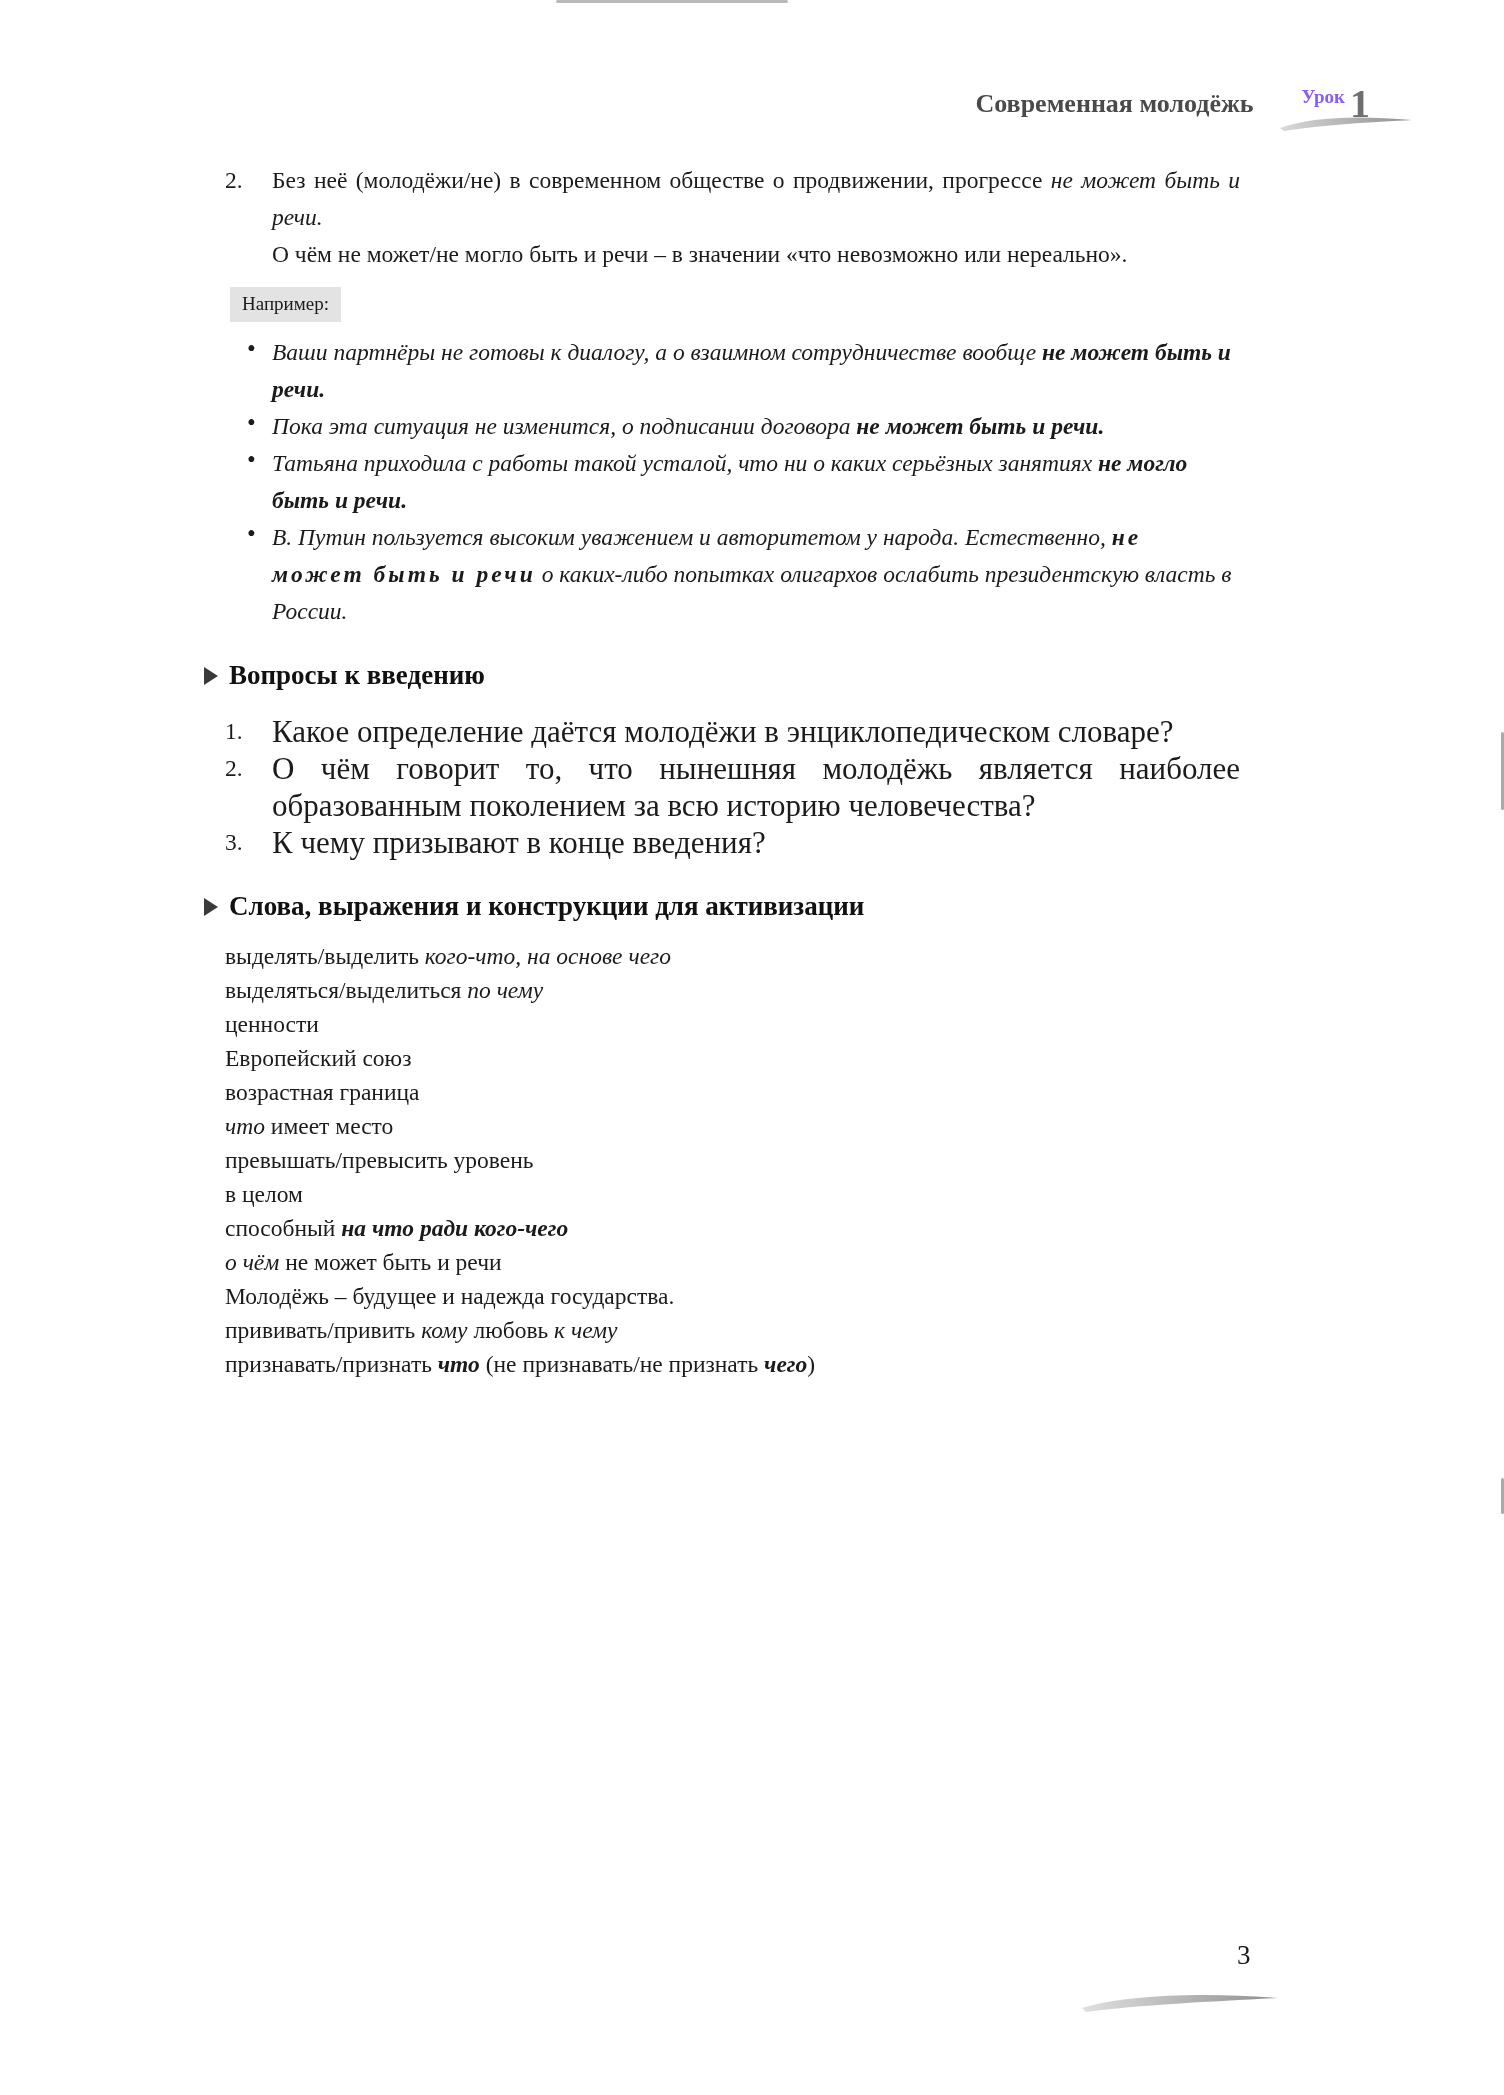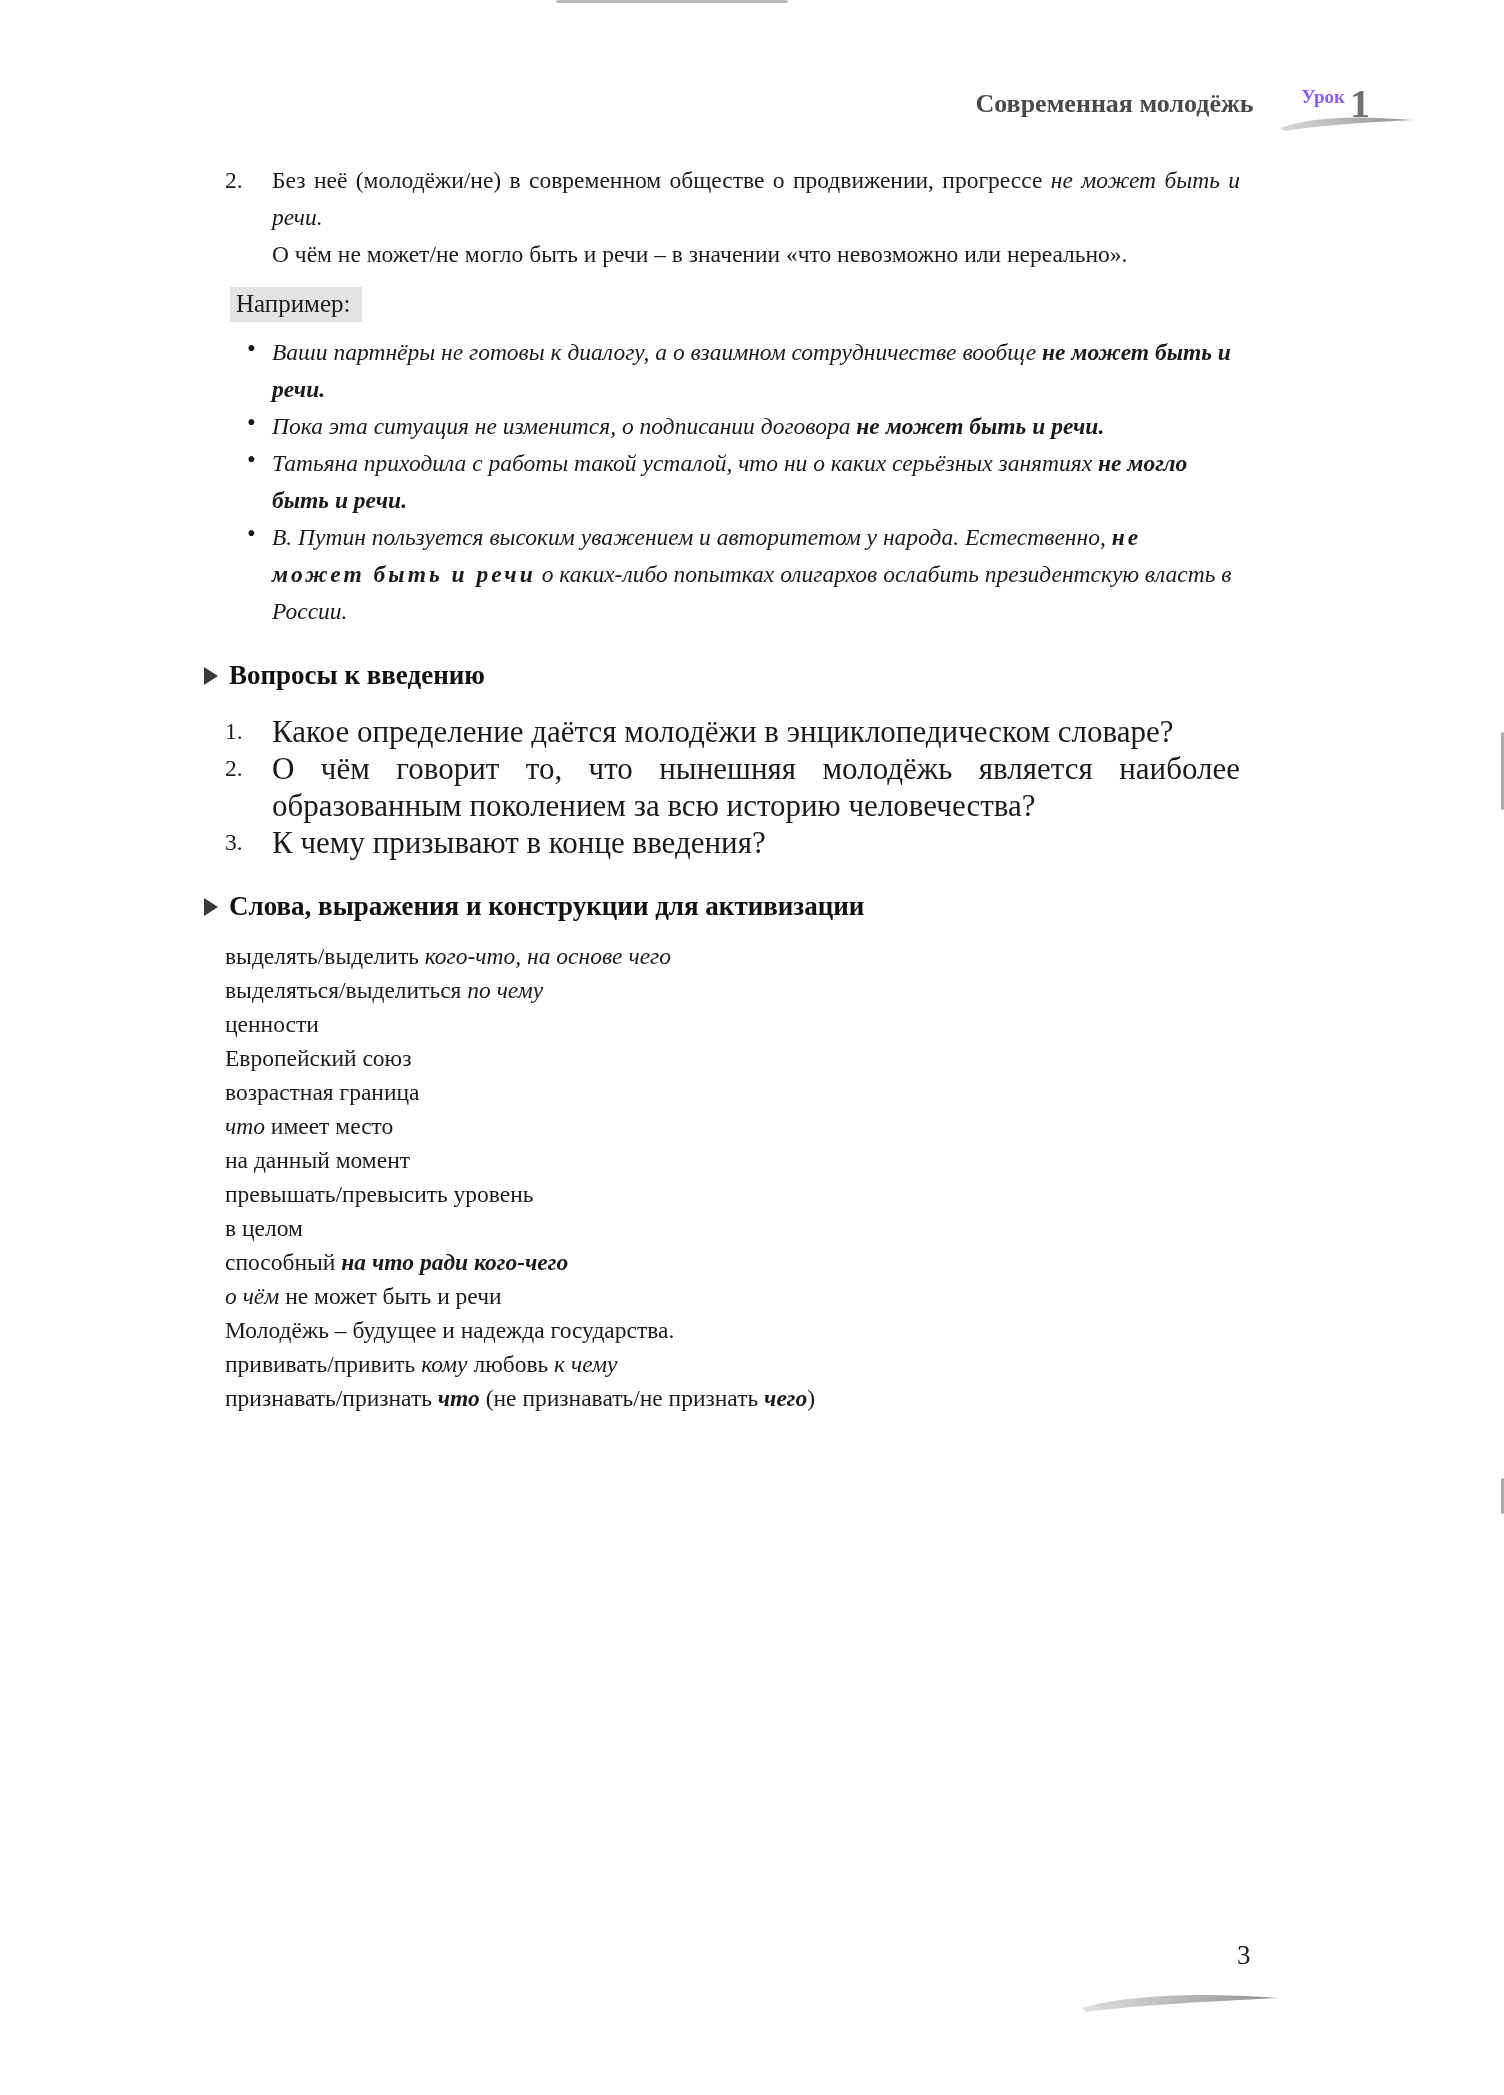--- a/index.html
+++ b/index.html
@@ -63,23 +63,23 @@
   .numbered-item .itext { flex: 1; }
 
   .seg.i  { font-style: italic; }
   .seg.bi { font-style: italic; font-weight: bold; }
   .seg.bis{ font-style: italic; font-weight: bold; letter-spacing: 3px; }
 
   .example-wrap { margin: 14px 0 4px 5px; }
   .example-label {
     display: inline-block;
     background: #e3e3e3;
-    font-size: 25px;
+    font-size: 19px;
     line-height: 30px;
-    padding: 2px 12px 3px 6px;
+    padding: 2px 12px 3px 12px;
     text-align: center;
   }
 
   ul.bullets { list-style: none; margin: 12px 0 0 0; padding: 0; }
   ul.bullets li { position: relative; padding-left: 47px; margin: 0; }
   .blt { position: absolute; left: 22px; top: 1px; font-size: 25px; }
 
   h2.section {
     display: flex; align-items: center; gap: 11px;
     font-size: 27px; font-weight: bold; color: #111;
@@ -192,21 +192,20 @@
       <span>Слова, выражения и конструкции для активизации</span>
     </h2>
 
     <div class="vocab">
       <p><span class="seg ">выделять/выделить </span><span class="seg i">кого-что, на основе чего</span></p>
       <p><span class="seg ">выделяться/выделиться </span><span class="seg i">по чему</span></p>
       <p><span class="seg ">ценности</span></p>
       <p><span class="seg ">Европейский союз</span></p>
       <p><span class="seg ">возрастная граница</span></p>
       <p><span class="seg i">что</span><span class="seg "> имеет место</span></p>
-      <p><span class="seg ">на данный момент</span></p>
       <p><span class="seg ">превышать/превысить уровень</span></p>
       <p><span class="seg ">в целом</span></p>
       <p><span class="seg ">способный </span><span class="seg bi">на что ради кого-чего</span></p>
       <p><span class="seg i">о чём</span><span class="seg "> не может быть и речи</span></p>
       <p><span class="seg ">Молодёжь – будущее и надежда государства.</span></p>
       <p><span class="seg ">прививать/привить </span><span class="seg i">кому</span><span class="seg "> любовь </span><span class="seg i">к чему</span></p>
       <p><span class="seg ">признавать/признать </span><span class="seg bi">что</span><span class="seg "> (не признавать/не признать </span><span class="seg bi">чего</span><span class="seg ">)</span></p>
     </div>
 
   </main>

